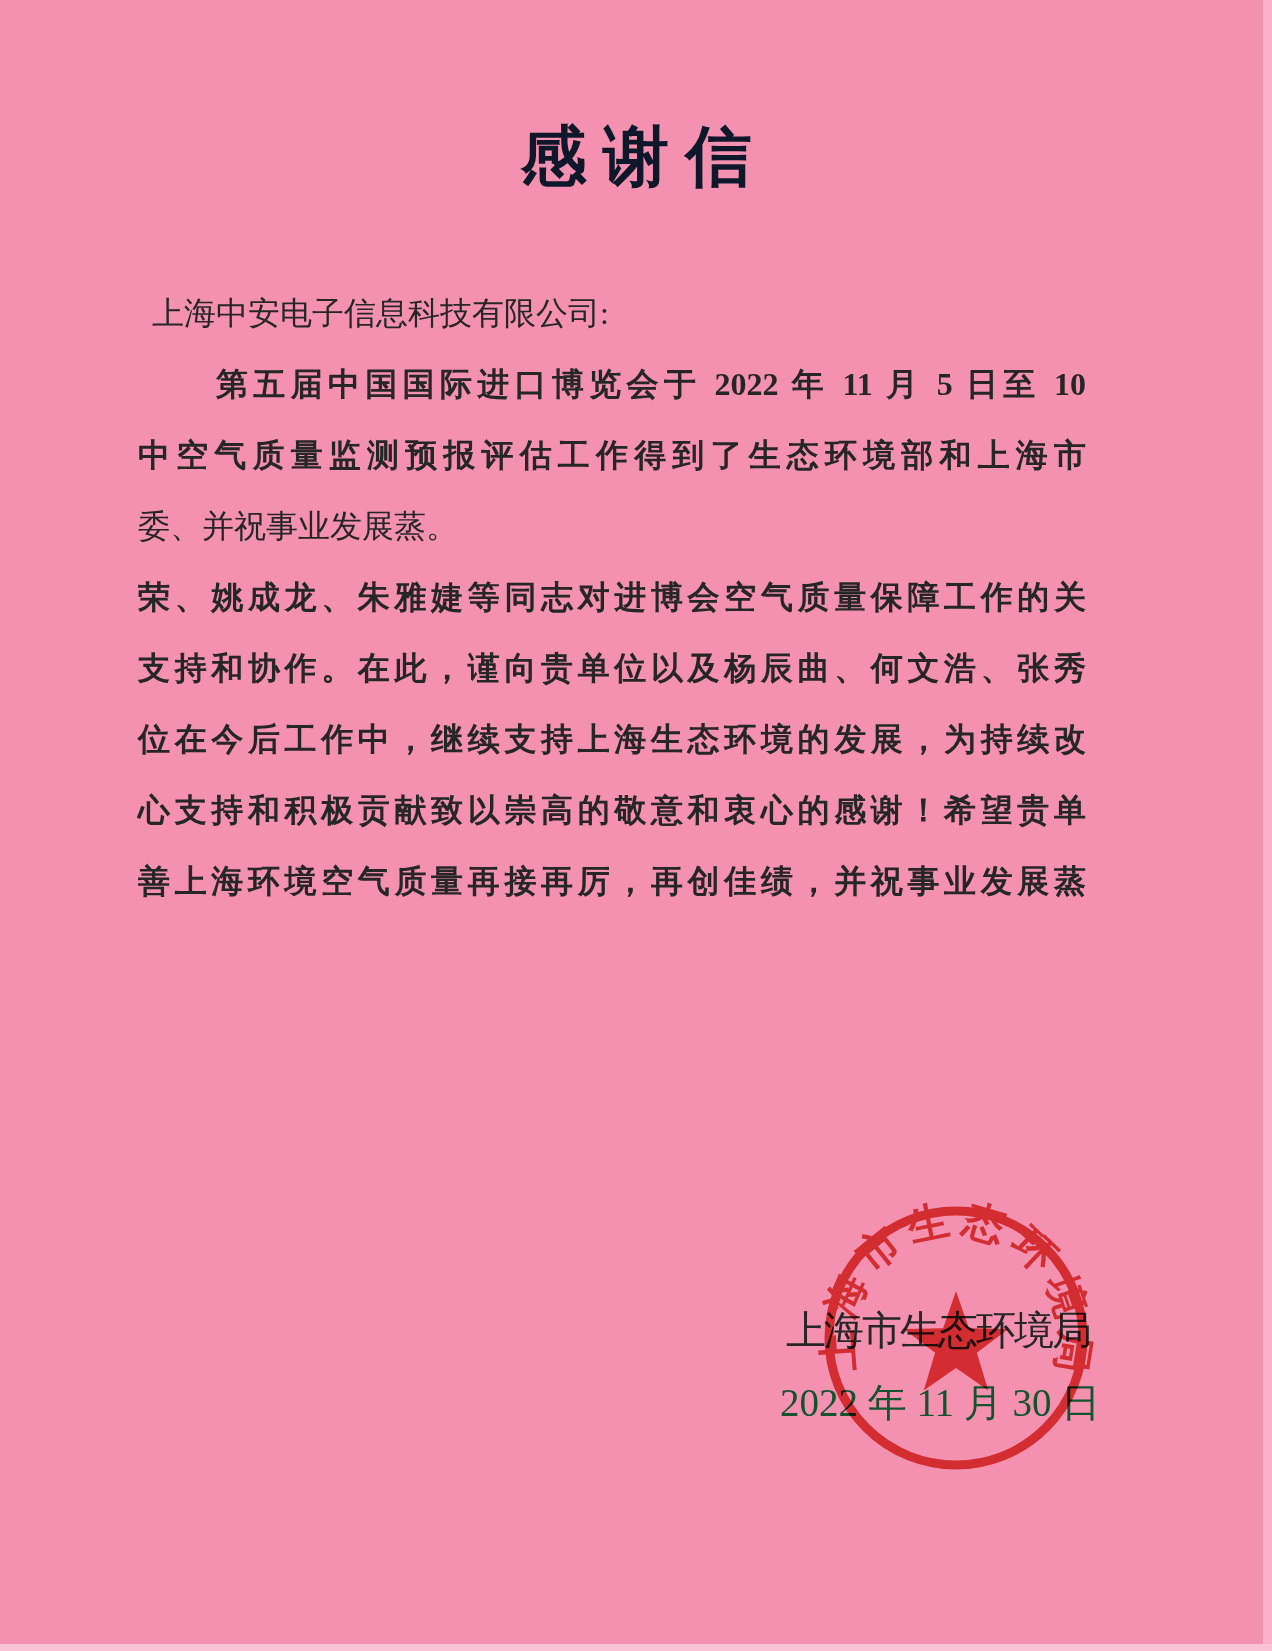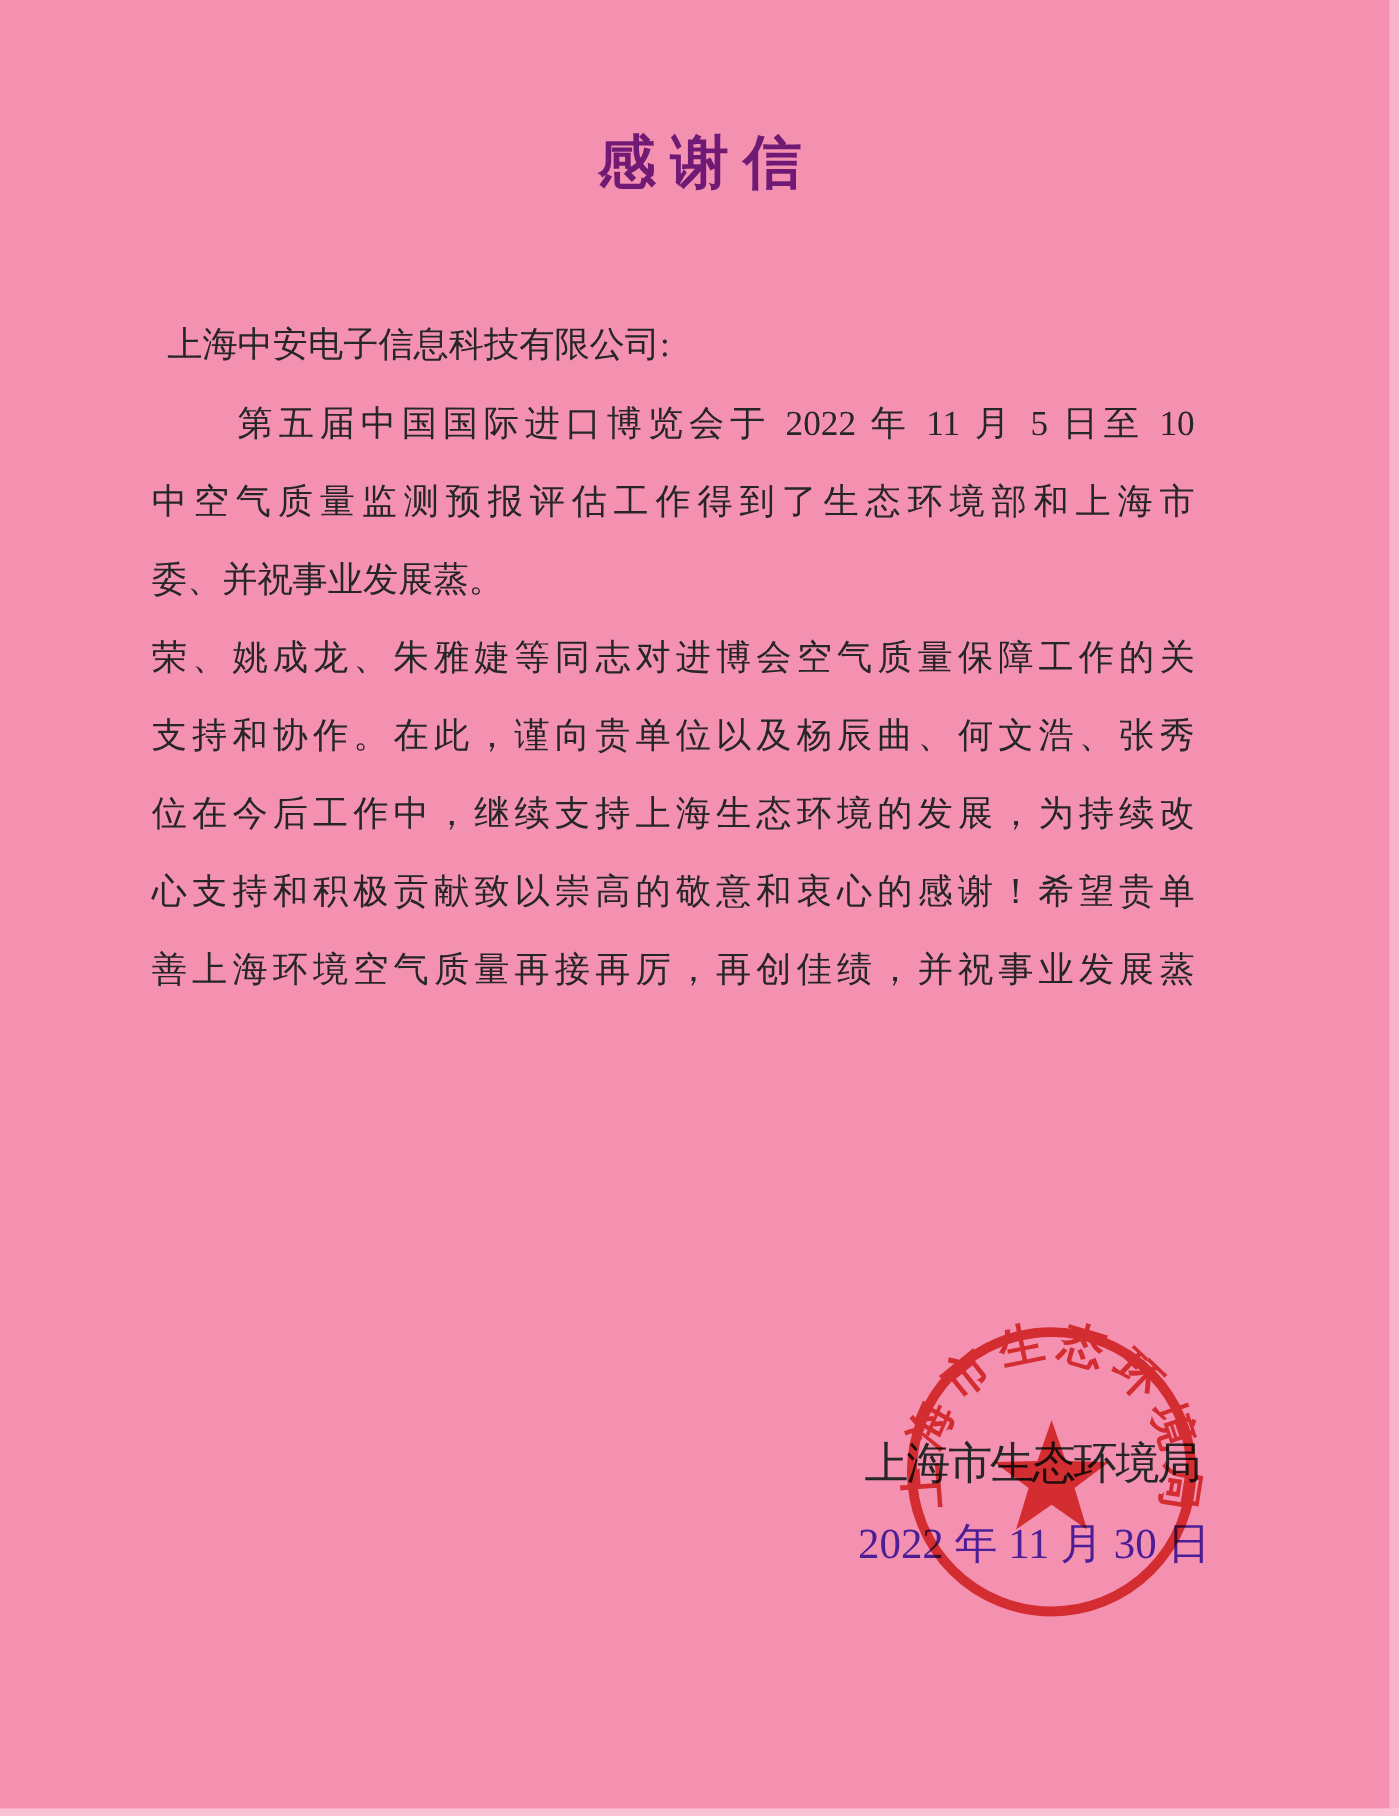--- a/index.html
+++ b/index.html
@@ -11,38 +11,38 @@
     font-family:"Liberation Serif","DejaVu Serif",serif;
     color:#262626;
   }
   
   .edge-right { position:absolute; top:0; right:0; width:9px; height:100%; background:#f8b3ca; }
   .edge-bottom { position:absolute; left:0; bottom:0; width:100%; height:7px; background:#fac3d5; }
 
   .title {
     position:absolute; top:112px; left:0; width:100%;
     text-align:center;
-    font-size:53px; font-weight:bold; color:#701a75;
+    font-size:66px; font-weight:bold; color:#0f172a;
   }
   .body-block {
     position:absolute; left:138px; top:278px; width:948px;
     font-size:32px; line-height:71px; color:#262626;
   }
   .line { height:71px; }
-  .j { text-align:justify; text-align-last:justify; }
+  .j { text-align:justify; text-align-last:justify;font-weight:bold; }
   .ind { padding-left:78px; }
   .sal { padding-left:14px; }
 
   .signature {
     position:absolute; left:786px; top:1303px;
     font-size:40px; letter-spacing:-2px; color:#262626;
   }
   .date {
     position:absolute; left:780px; top:1376px;
-    font-size:39px; color:#4c1d95;
+    font-size:39px; color:#14532d;
   }
 
   .seal {
     position:absolute; left:818px; top:1200px;
     width:276px; height:276px;
     opacity:0.85;
     mix-blend-mode:multiply;
     pointer-events:none;
   }
   .seal .ring { fill:none; stroke:#d93025; stroke-width:9; }

